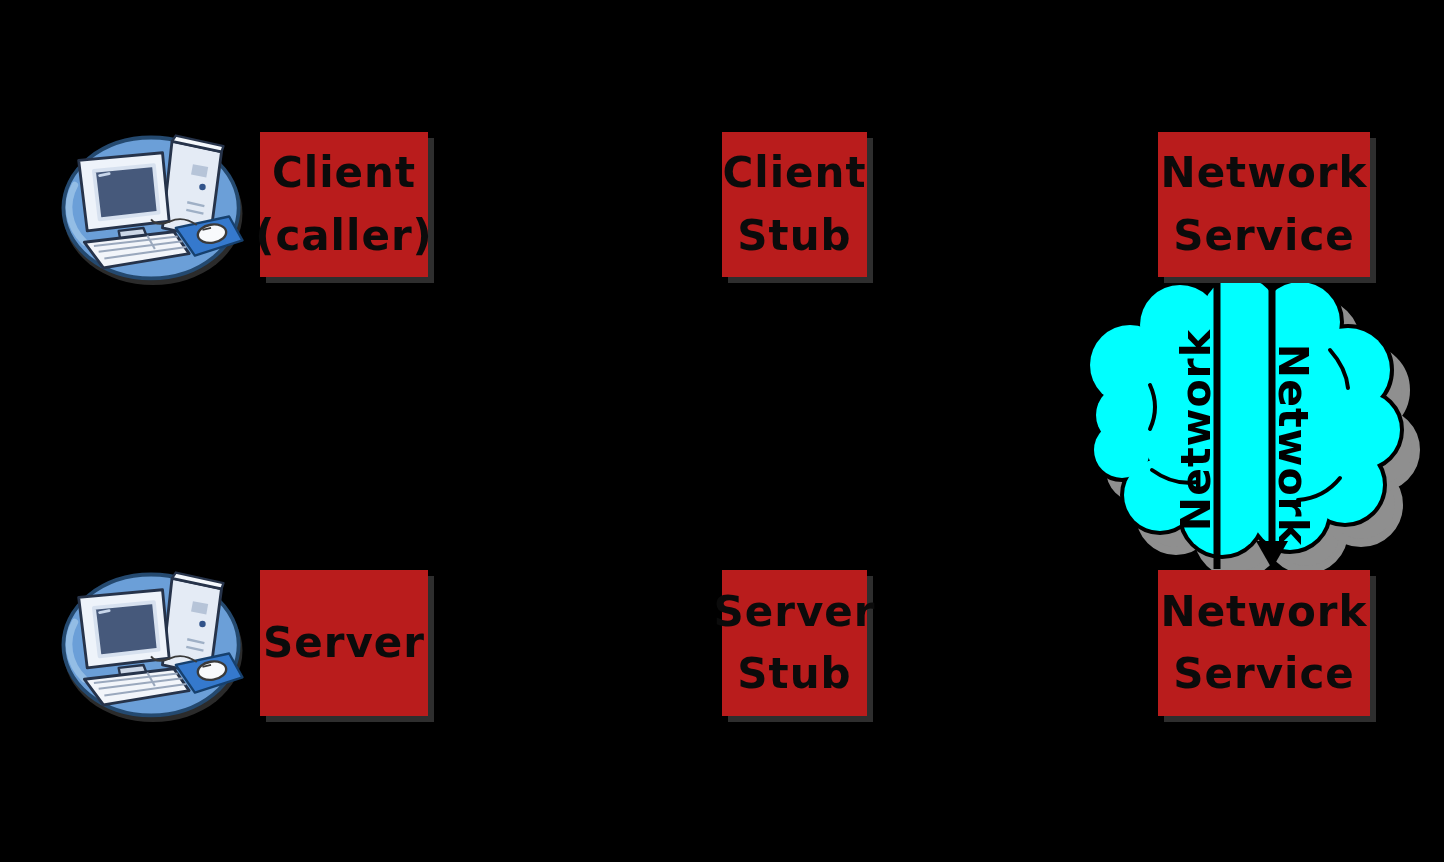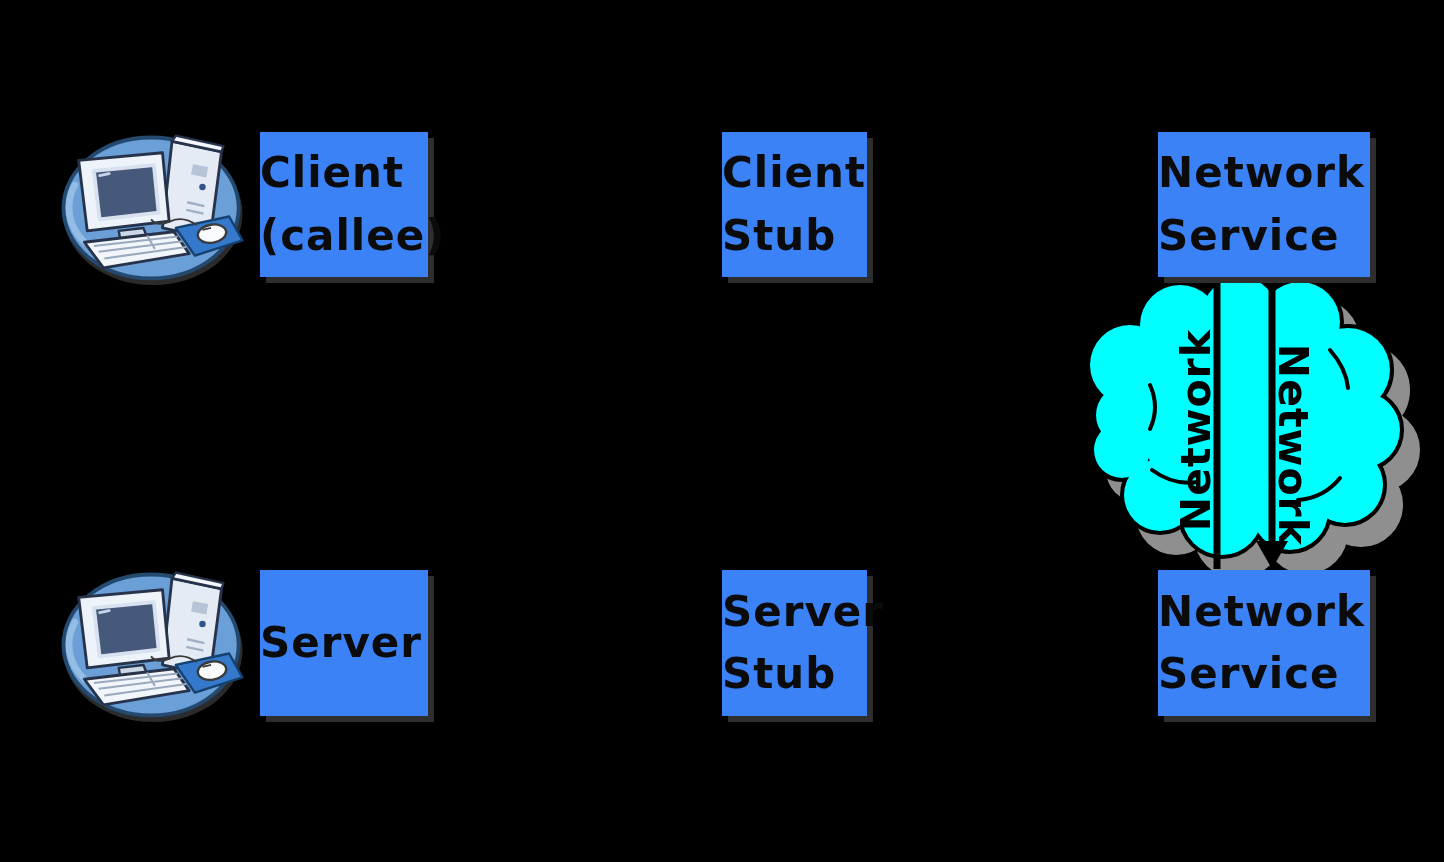--- a/index.html
+++ b/index.html
@@ -5,24 +5,24 @@
   html,body{margin:0;padding:0;background:#000;}
   #stage{
     position:relative;
     width:1444px;height:862px;
     background:#000;
     overflow:hidden;
     font-family:"DejaVu Sans","Liberation Sans",sans-serif;
   }
   .node{
     position:absolute;
-    background:#3b82f6;
+    background:#b91c1c;
     color:#0b0b0b;
     display:flex;flex-direction:column;
-    align-items:flex-start;justify-content:center;
+    align-items:center;justify-content:center;
     gap:16px;
     font-size:42px;
     font-weight:600;
     letter-spacing:1px;
     text-align:center;
     box-shadow:6px 6px 0 #2e2e2e;
   }
   .node span{display:block;line-height:1.1;}
   
   #node-client          {left:260px; top:132px; width:168px; height:145px;}
@@ -155,21 +155,21 @@
     <g>
       <path d="M130 107 L186 95 L200 120 L150 136 Z" fill="#3579cd" stroke="#16406e" stroke-width="2.5" stroke-linejoin="round"></path>
       <path d="M152 104 Q138 94 124 100 Q110 106 104 98" fill="none" stroke="#3a3a3a" stroke-width="2"></path>
       <ellipse cx="168" cy="113" rx="15" ry="9.5" fill="#f8fafc" stroke="#3a3a3a" stroke-width="2.5" transform="rotate(-9 168 113)"></ellipse>
       <path d="M158 109 l9 -2" stroke="#3a3a3a" stroke-width="1.8"></path>
     </g>
   </svg>
 
   <div class="node" id="node-client">
     <span>Client</span>
-    <span>(callee)</span>
+    <span>(caller)</span>
   </div>
 
   <div class="node" id="node-client-stub">
     <span>Client</span>
     <span>Stub</span>
   </div>
 
   <div class="node" id="node-ns-top">
     <span>Network</span>
     <span>Service</span>

